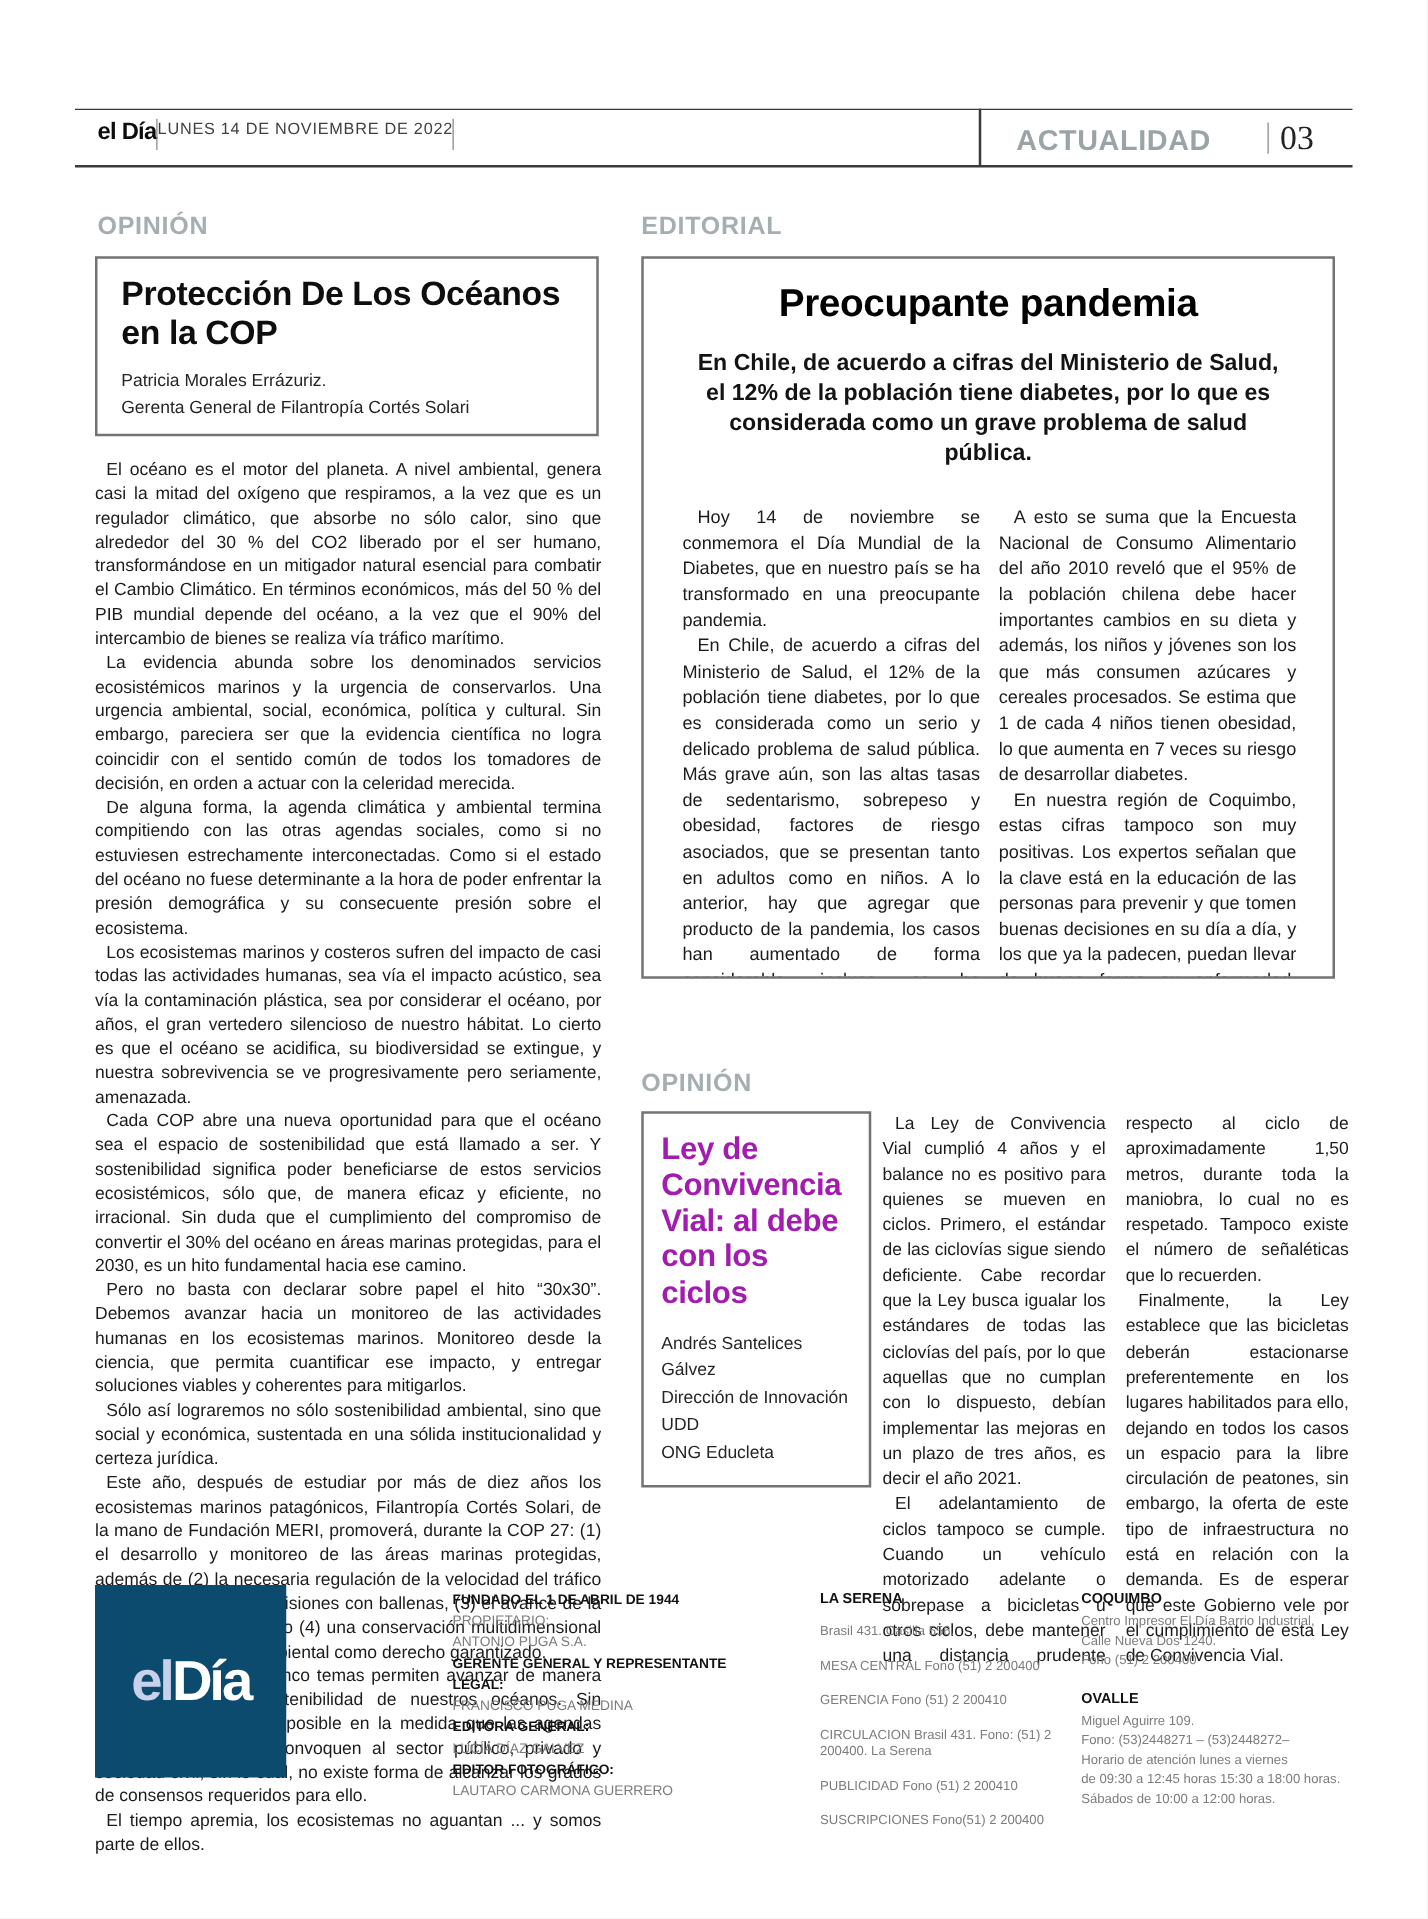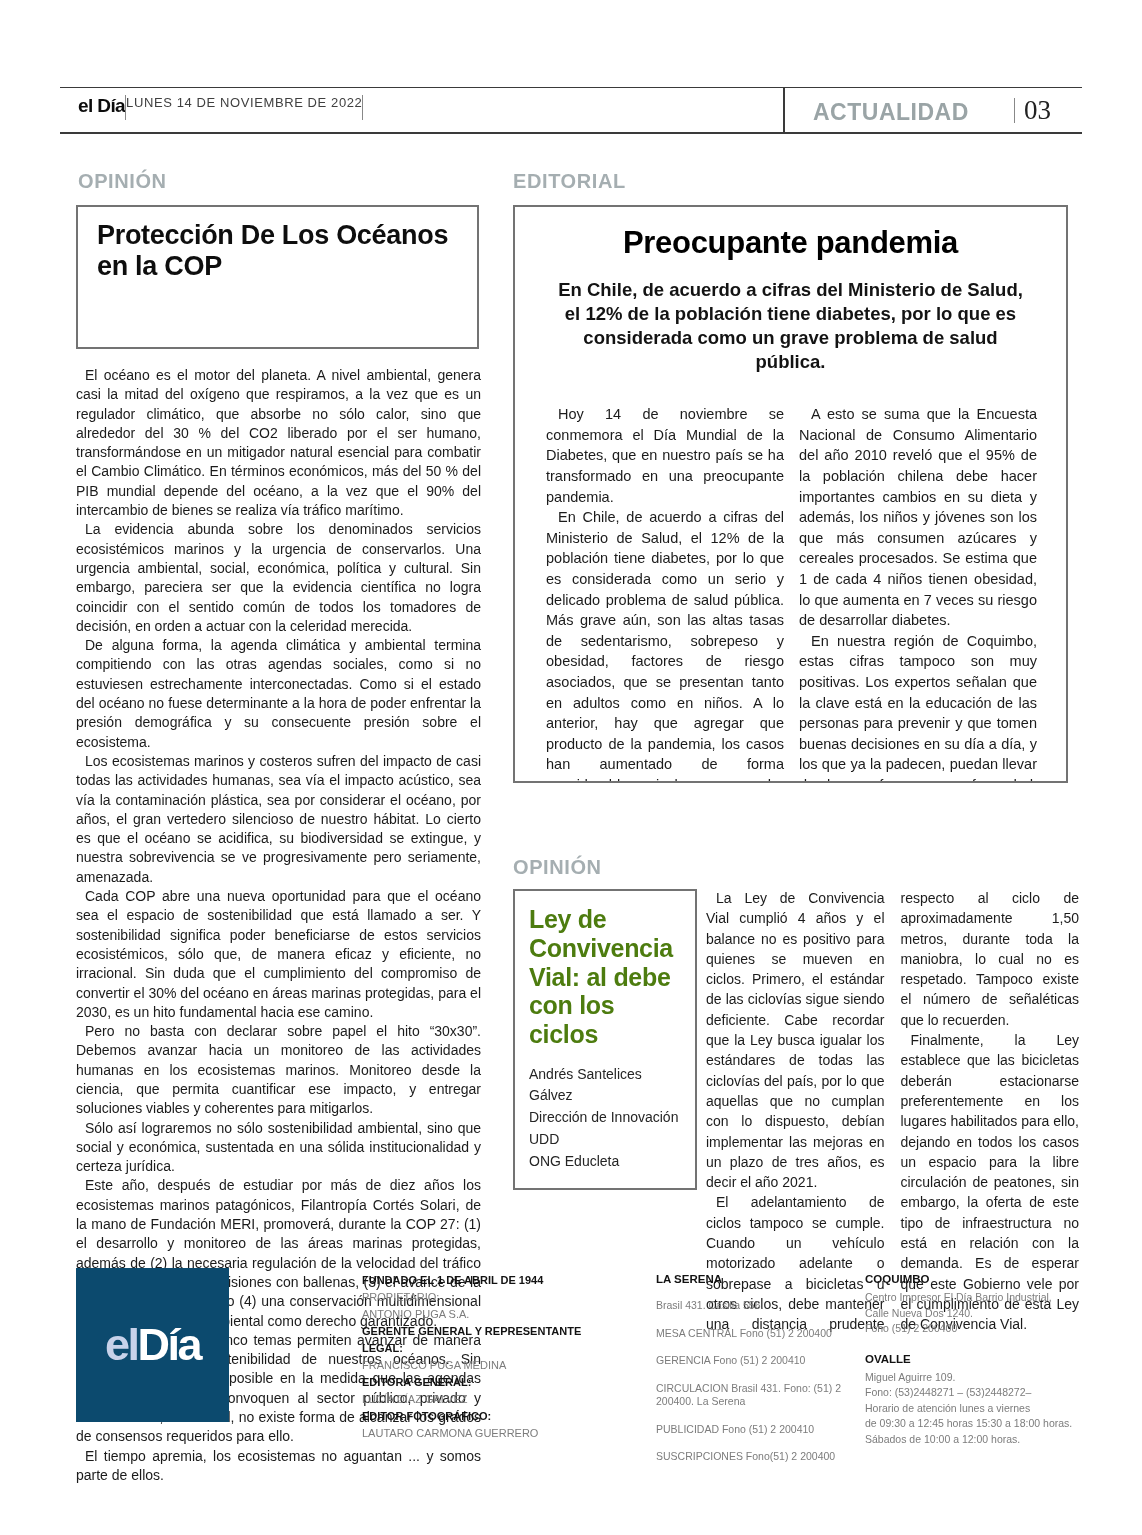--- a/index.html
+++ b/index.html
@@ -53,21 +53,21 @@
   #box-ed .ed-title { margin-top:18px; text-align:center; font-size:31px; font-weight:800; letter-spacing:-0.3px; color:#000000; }
   #box-ed .ed-lead  { margin:17px auto 0; width:478px; text-align:center; font-size:18.5px; font-weight:700; line-height:1.3; color:#131313; }
   #box-ed .ed-body  {
     margin:30px 29px 0 31px; column-count:2; column-gap:15px;
     font-size:14.5px; line-height:20.6px; text-align:justify; color:#1b1b1b;
   }
   #box-ed .ed-body p { text-indent:12px; }
 
   
   #box-op2 { left:513px; top:889px; width:184px; height:301px; padding:14px 10px 0 14px; }
-  #box-op2 .headline { font-size:25px; font-weight:800; line-height:1.15; letter-spacing:-0.3px; color:#4d7c0f; }
+  #box-op2 .headline { font-size:25px; font-weight:800; line-height:1.15; letter-spacing:-0.3px; color:#a21caf; }
   #box-op2 .byline { margin-top:15px; font-size:14px; line-height:1.55; color:#252525; }
   #body-op2 {
     position:absolute; left:706px; top:888px; width:373px;
     column-count:2; column-gap:16px;
     font-size:14px; line-height:20.3px; text-align:justify; color:#1b1b1b;
   }
   #body-op2 p { text-indent:10px; }
 
   
   #logo-eldia {
@@ -121,20 +121,24 @@
 
   <div id="page-num-wrap">
     <span class="vbar"></span>
     <span class="page-num">03</span>
   </div>
 
   <div id="kicker-op1" class="kicker">OPINIÓN</div>
 
   <div id="box-op1" class="head-box">
     <div class="headline">Protección De Los Océanos en la COP</div>
+    <div class="byline">
+      <div>Patricia Morales Errázuriz.</div>
+      <div>Gerenta General de Filantropía Cortés Solari</div>
+    </div>
   </div>
 
   <div id="body-op1">
     <p>El océano es el motor del planeta. A nivel ambiental, genera casi la mitad del oxígeno que respiramos, a la vez que es un regulador climático, que absorbe no sólo calor, sino que alrededor del 30 % del CO2 liberado por el ser humano, transformándose en un mitigador natural esencial para combatir el Cambio Climático. En términos económicos, más del 50 % del PIB mundial depende del océano, a la vez que el 90% del intercambio de bienes se realiza vía tráfico marítimo.</p>
     <p>La evidencia abunda sobre los denominados servicios ecosistémicos marinos y la urgencia de conservarlos. Una urgencia ambiental, social, económica, política y cultural. Sin embargo, pareciera ser que la evidencia científica no logra coincidir con el sentido común de todos los tomadores de decisión, en orden a actuar con la celeridad merecida.</p>
     <p>De alguna forma, la agenda climática y ambiental termina compitiendo con las otras agendas sociales, como si no estuviesen estrechamente interconectadas. Como si el estado del océano no fuese determinante a la hora de poder enfrentar la presión demográfica y su consecuente presión sobre el ecosistema.</p>
     <p>Los ecosistemas marinos y costeros sufren del impacto de casi todas las actividades humanas, sea vía el impacto acústico, sea vía la contaminación plástica, sea por considerar el océano, por años, el gran vertedero silencioso de nuestro hábitat. Lo cierto es que el océano se acidifica, su biodiversidad se extingue, y nuestra sobrevivencia se ve progresivamente pero seriamente, amenazada.</p>
     <p>Cada COP abre una nueva oportunidad para que el océano sea el espacio de sostenibilidad que está llamado a ser. Y sostenibilidad significa poder beneficiarse de estos servicios ecosistémicos, sólo que, de manera eficaz y eficiente, no irracional. Sin duda que el cumplimiento del compromiso de convertir el 30% del océano en áreas marinas protegidas, para el 2030, es un hito fundamental hacia ese camino.</p>
     <p>Pero no basta con declarar sobre papel el hito “30x30”. Debemos avanzar hacia un monitoreo de las actividades humanas en los ecosistemas marinos. Monitoreo desde la ciencia, que permita cuantificar ese impacto, y entregar soluciones viables y coherentes para mitigarlos.</p>
     <p>Sólo así lograremos no sólo sostenibilidad ambiental, sino que social y económica, sustentada en una sólida institucionalidad y certeza jurídica.</p>

